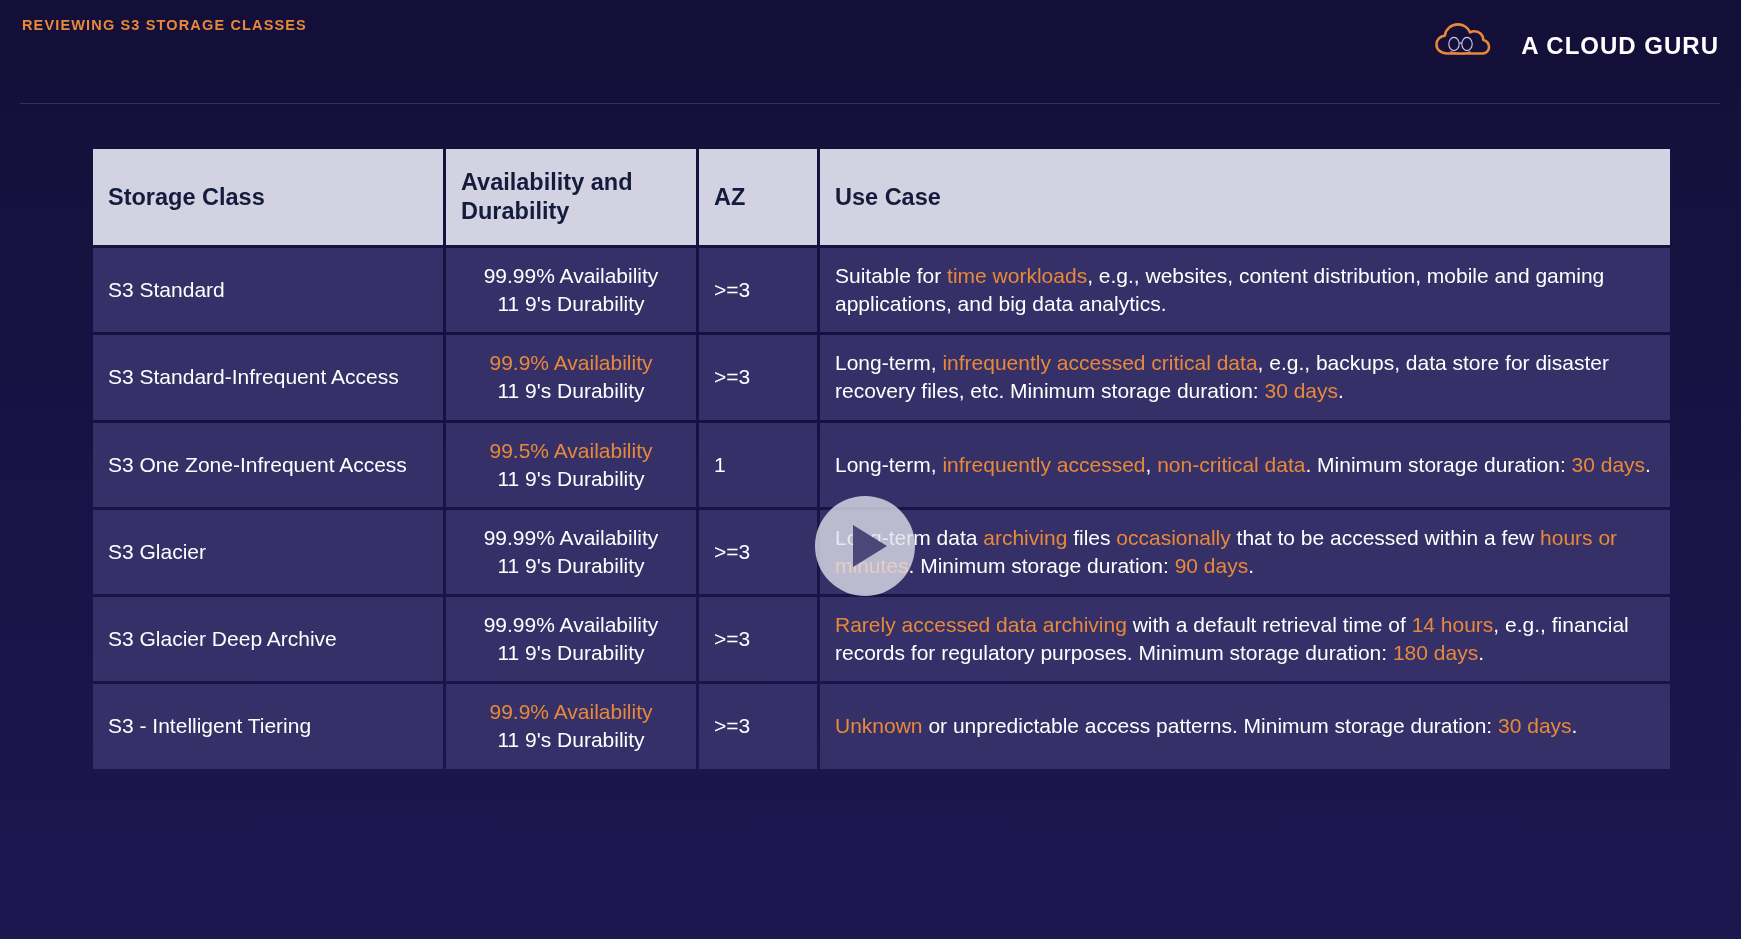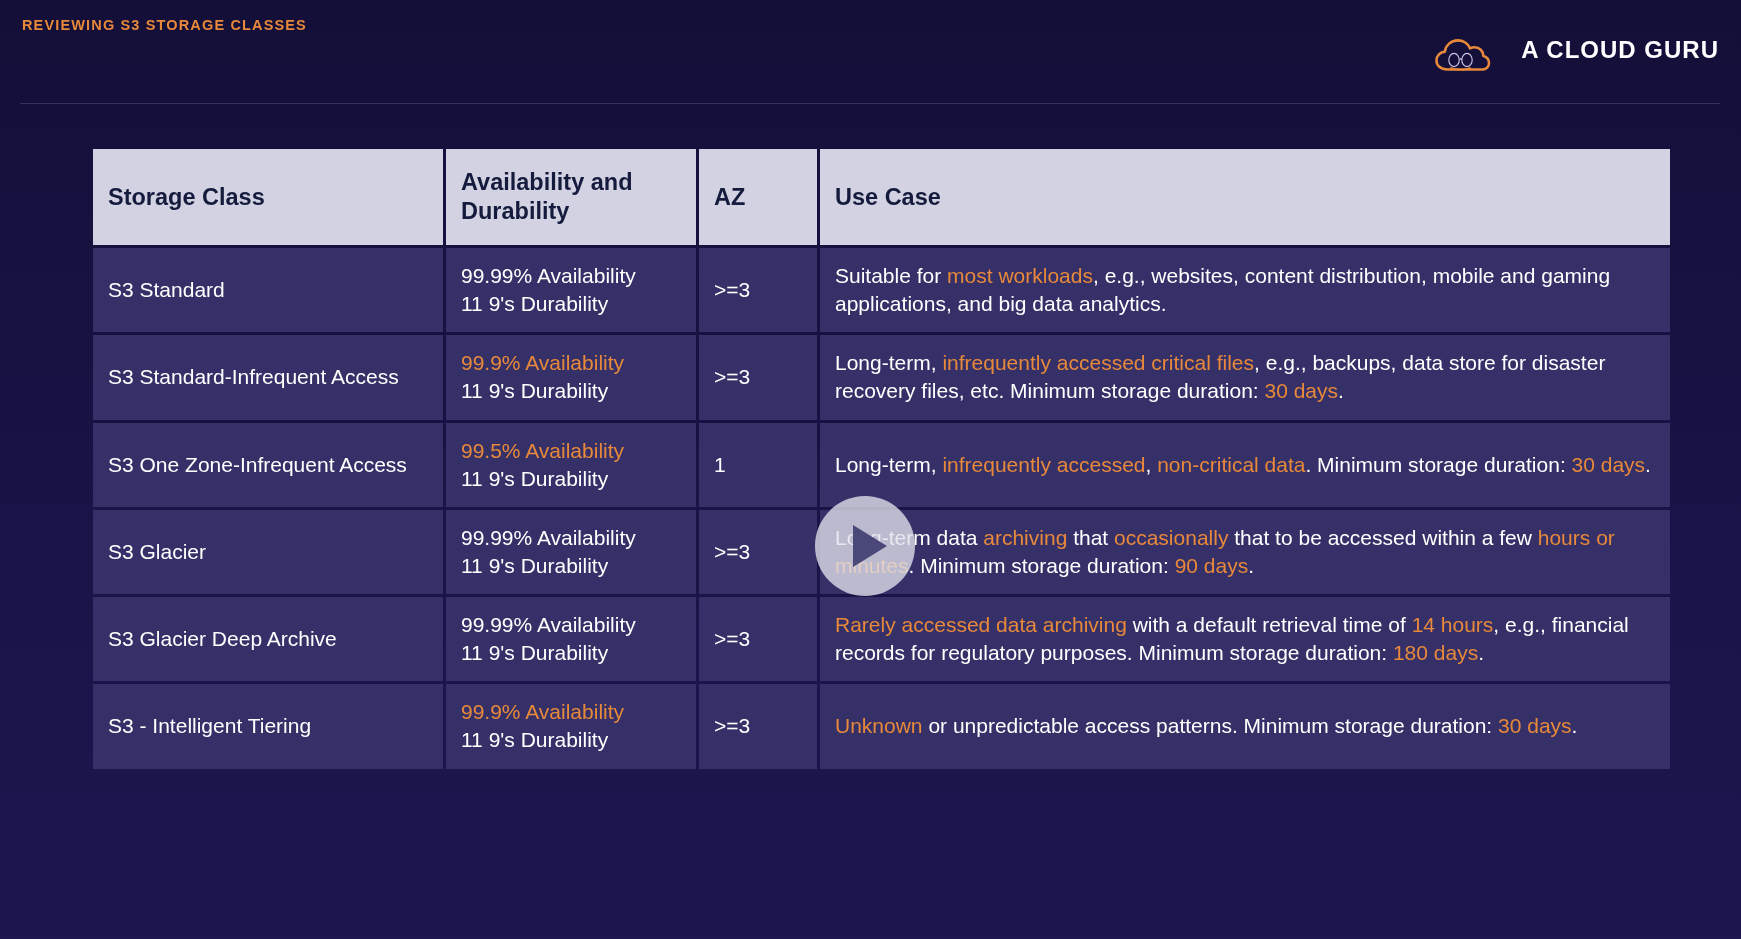--- a/index.html
+++ b/index.html
@@ -53,23 +53,23 @@
     left: 20px;
     top: 103px;
     width: 1700px;
     height: 1px;
     background: rgba(130,125,190,0.30);
   }
   
   .brand {
     position: absolute;
     right: 22px;
-    top: 36px;
+    top: 20px;
     display: flex;
-    align-items: flex-start;
+    align-items: flex-end;
     gap: 29px;
   }
   .brand-mark {
     width: 58px;
     height: 40px;
     display: block;
   }
   .brand-name {
     font-size: 24px;
     font-weight: bold;
@@ -114,21 +114,21 @@
   .col-class  { width: 350px; }
   .col-avail  { width: 250px; }
   .col-az     { width: 118px; }
   .col-usecase{ width: 850px; }
   th.c-az, td.c-az { text-align: center; }
   td.c-class { font-size: 21px; margin-left: 8px; }
   td.c-avail { font-size: 21px; line-height: 1.35; }
   td.c-az    { font-size: 21px; }
   td.c-use   { font-size: 21px; line-height: 1.36; }
   .hl { color: #e8883a; }
-  .avail-line { display: block; }
+  .avail-line { display: block; text-align: center; }
   
   .play-overlay {
     position: absolute;
     left: 815px;
     top: 496px;
     width: 100px;
     height: 100px;
     border-radius: 50%;
     background: rgba(226,226,236,0.78);
     display: flex;
@@ -185,48 +185,48 @@
         </tr>
       </thead>
       <tbody id="table-body">
           <tr>
             <td class="c-class">S3 Standard</td>
             <td class="c-avail">
               <span class="avail-line">99.99% Availability</span>
               <span class="avail-line">11 9's Durability</span>
             </td>
             <td class="c-az">&gt;=3</td>
-            <td class="c-use"><span>Suitable for </span><span class="hl">most workloads</span><span>, e.g., websites, content distribution, mobile and gaming applications, and big data analytics.</span></td>
+            <td class="c-use"><span>Suitable for </span><span class="hl">time workloads</span><span>, e.g., websites, content distribution, mobile and gaming applications, and big data analytics.</span></td>
           </tr>
           <tr>
             <td class="c-class">S3 Standard-Infrequent Access</td>
             <td class="c-avail">
               <span class="avail-line hl">99.9% Availability</span>
               <span class="avail-line">11 9's Durability</span>
             </td>
             <td class="c-az">&gt;=3</td>
-            <td class="c-use"><span>Long-term, </span><span class="hl">infrequently accessed critical files</span><span>, e.g., backups, data store for disaster recovery files, etc. Minimum storage duration: </span><span class="hl">30 days</span><span>.</span></td>
+            <td class="c-use"><span>Long-term, </span><span class="hl">infrequently accessed critical data</span><span>, e.g., backups, data store for disaster recovery files, etc. Minimum storage duration: </span><span class="hl">30 days</span><span>.</span></td>
           </tr>
           <tr>
             <td class="c-class">S3 One Zone-Infrequent Access</td>
             <td class="c-avail">
               <span class="avail-line hl">99.5% Availability</span>
               <span class="avail-line">11 9's Durability</span>
             </td>
             <td class="c-az hl">1</td>
             <td class="c-use"><span>Long-term, </span><span class="hl">infrequently accessed</span><span>, </span><span class="hl">non-critical data</span><span>. Minimum storage duration: </span><span class="hl">30 days</span><span>.</span></td>
           </tr>
           <tr>
             <td class="c-class">S3 Glacier</td>
             <td class="c-avail">
               <span class="avail-line">99.99% Availability</span>
               <span class="avail-line">11 9's Durability</span>
             </td>
             <td class="c-az">&gt;=3</td>
-            <td class="c-use"><span>Long-term data </span><span class="hl">archiving</span><span> that </span><span class="hl">occasionally</span><span> that to be accessed within a few </span><span class="hl">hours or minutes</span><span>. Minimum storage duration: </span><span class="hl">90 days</span><span>.</span></td>
+            <td class="c-use"><span>Long-term data </span><span class="hl">archiving</span><span> files </span><span class="hl">occasionally</span><span> that to be accessed within a few </span><span class="hl">hours or minutes</span><span>. Minimum storage duration: </span><span class="hl">90 days</span><span>.</span></td>
           </tr>
           <tr>
             <td class="c-class">S3 Glacier Deep Archive</td>
             <td class="c-avail">
               <span class="avail-line">99.99% Availability</span>
               <span class="avail-line">11 9's Durability</span>
             </td>
             <td class="c-az">&gt;=3</td>
             <td class="c-use"><span class="hl">Rarely accessed data archiving</span><span> with a default retrieval time of </span><span class="hl">14 hours</span><span>, e.g., financial records for regulatory purposes. Minimum storage duration: </span><span class="hl">180 days</span><span>.</span></td>
           </tr>

